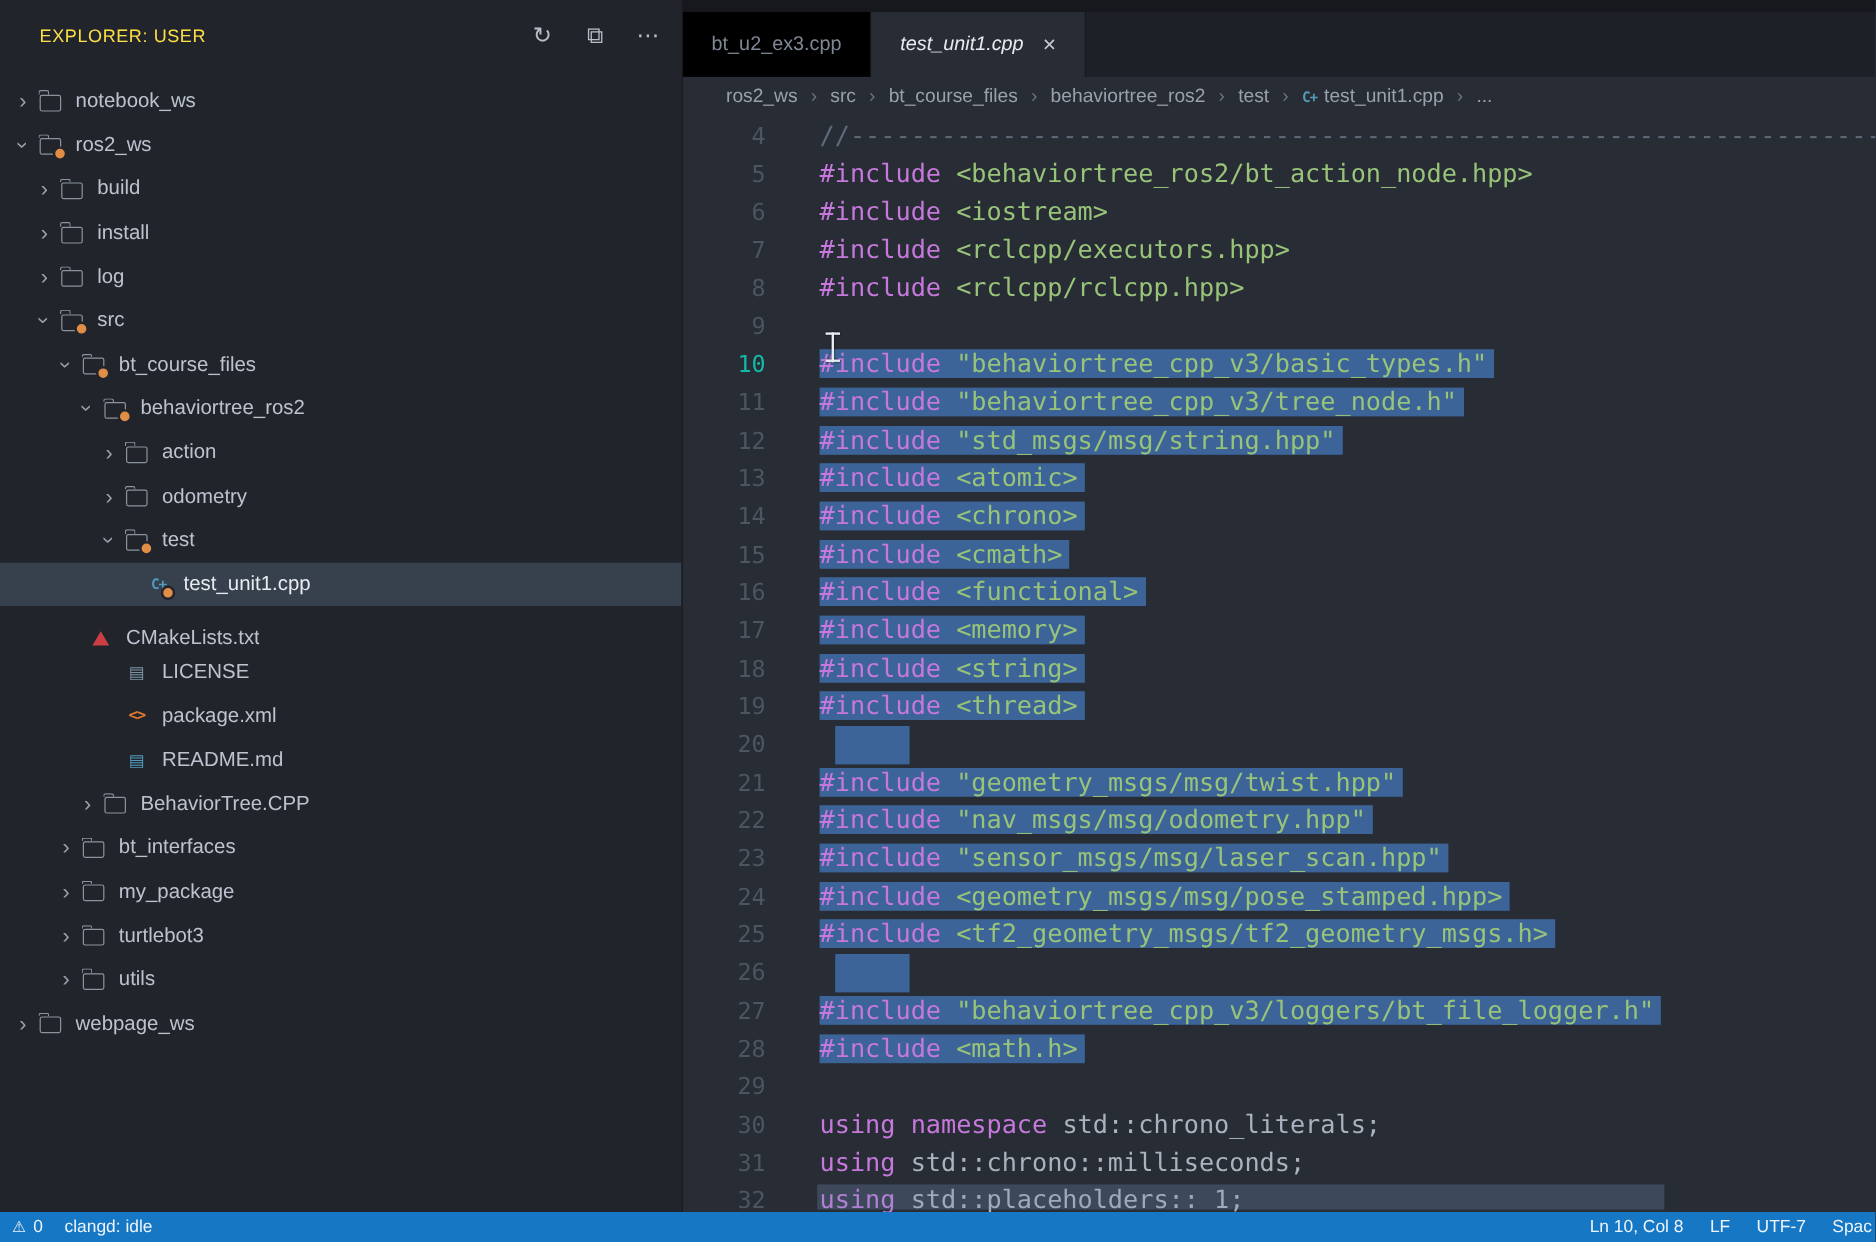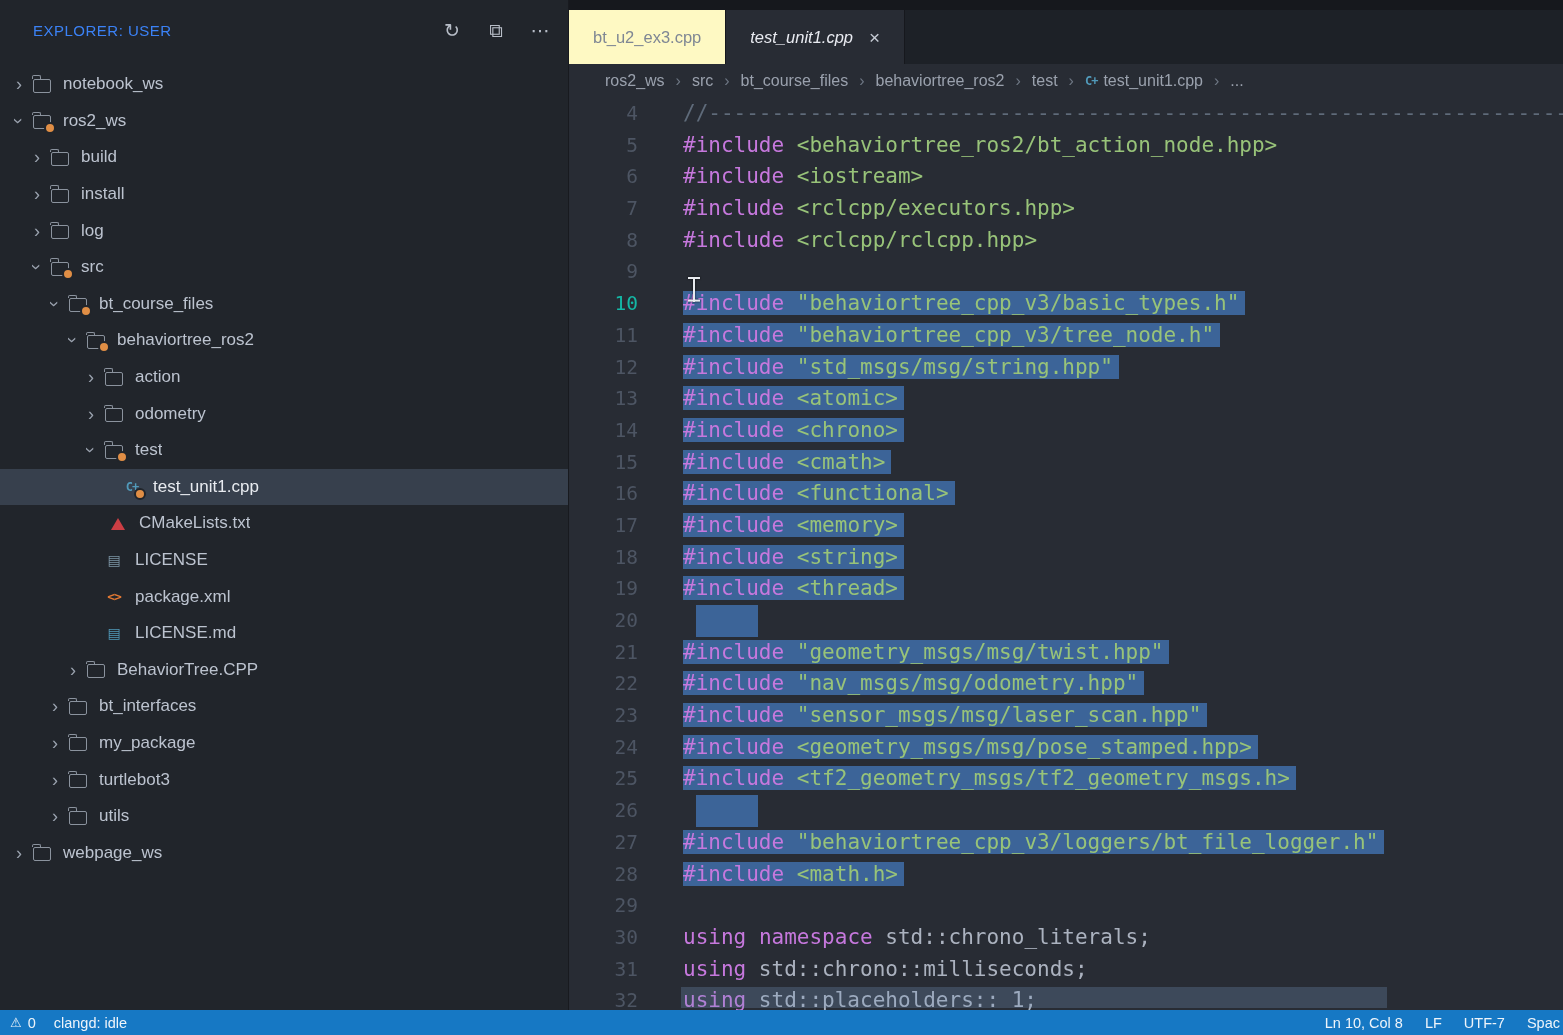--- a/index.html
+++ b/index.html
@@ -5,21 +5,21 @@
   html,body{margin:0;padding:0}
   body{
     width:1563px;height:1035px;overflow:hidden;position:relative;
     background:var(--editor-bg,#282c34);
     font-family:"Liberation Sans",sans-serif;
     -webkit-font-smoothing:antialiased;
   }
   
   .sidebar{position:absolute;left:0;top:0;width:568px;bottom:25px;background:var(--sidebar-bg,#21252b);overflow:hidden}
   .sidebar-header{display:flex;align-items:center;height:60px;padding:0 18px 0 33px;box-sizing:border-box}
-  .sidebar-title{color:#3b82f6;font-size:15px;letter-spacing:.5px;flex:1;white-space:nowrap}
+  .sidebar-title{color:#fde047;font-size:15px;letter-spacing:.5px;flex:1;white-space:nowrap}
   .sidebar-actions{display:flex;gap:24px;color:#b8bec8}
   .action-icon{font-size:19px;line-height:1;cursor:pointer;width:20px;text-align:center}
   .tree{position:absolute;top:66px;left:0;right:0}
   .tree-row{display:flex;align-items:center;height:36.6px;color:#bcc3cf;font-size:17px;cursor:pointer;box-sizing:border-box;white-space:nowrap}
   .tree-row.selected{background:#37404d;color:#e8ebf0}
   .twisty{width:22px;flex:none;display:inline-flex;justify-content:center;color:#9aa2ae;font-size:18px;line-height:1}
   .twisty.down{transform:rotate(90deg)}
   .fileicon{width:24px;flex:none;margin-right:9px;display:inline-flex;justify-content:center;align-items:center;position:relative;height:22px}
   .folder-shape{width:16px;height:12px;border:1.6px solid #8b939e;border-radius:2px;position:relative;margin-top:3px}
   .folder-shape::before{content:"";position:absolute;top:-4.4px;left:-1.6px;width:7px;height:2.4px;border:1.6px solid #8b939e;border-bottom:none;border-radius:2px 2px 0 0}
@@ -28,21 +28,21 @@
   .cmake-shape{width:0;height:0;border-left:7px solid transparent;border-right:7px solid transparent;border-bottom:12px solid var(--cmake-icon-red,#cc3e44);margin-top:2px}
   .gen-glyph{font-size:14px;line-height:1}
   .gen-glyph.license{color:#7c95a5}
   .gen-glyph.md{color:#519aba}
   .gen-glyph.xml{color:var(--xml-icon-orange,#e37933);font-family:"DejaVu Sans Mono",monospace;font-weight:bold;font-size:13px;letter-spacing:-1px}
   .tree-label{overflow:hidden}
   
   .editor-region{position:absolute;left:568px;right:0;top:0;bottom:25px;background:var(--editor-bg,#282c34);border-left:1px solid #181a1f;overflow:hidden}
   .titlebar-strip{height:10px;background:#16181d}
   .tabbar{display:flex;height:54px;background:#1d2127;align-items:stretch}
-  .tab{display:flex;align-items:center;padding:0 24px;font-size:16.5px;color:#7f8794;background:#fef9c3;border-right:1px solid #16181d;gap:16px;cursor:pointer;white-space:nowrap}
+  .tab{display:flex;align-items:center;padding:0 24px;font-size:16.5px;color:#7f8794;background:#000000;border-right:1px solid #16181d;gap:16px;cursor:pointer;white-space:nowrap}
   .tab.active{background:var(--editor-bg,#282c34);color:#e9ebf1;font-style:italic}
   .tab-close{font-style:normal;font-size:19px;color:#c5cad3;line-height:1}
   .breadcrumbs{display:flex;align-items:center;height:34px;padding-left:36px;font-size:16px;color:#9aa1ad;gap:11px;white-space:nowrap}
   .bc-item{cursor:pointer;display:flex;align-items:center;gap:6px}
   .bc-sep{color:#6d7683;font-size:16px}
   .bc-cpp-icon{color:var(--cpp-icon-blue,#519aba);font-family:"DejaVu Sans Mono",monospace;font-weight:bold;font-size:12px;letter-spacing:-1px}
   
   .code{position:absolute;top:98px;left:0;right:0;bottom:0;overflow:hidden;font-family:"DejaVu Sans Mono",monospace;font-size:21px;line-height:31.7px;white-space:pre}
   .code-line{height:31.7px;display:flex;align-items:flex-start}
   .ln{width:69px;flex:none;text-align:right;color:#4d5563;font-size:19.5px;cursor:pointer}
@@ -162,21 +162,21 @@
         <span class="tree-label">test</span>
       </div>
       <div class="tree-row selected" style="padding-left: 98px;">
         <span class="twisty"></span>
         <span class="fileicon">
           <span class="cpp-glyph">C+</span>
           <span class="badge-dot"></span>
         </span>
         <span class="tree-label">test_unit1.cpp</span>
       </div>
-      <div class="tree-row" style="padding-left: 84px;">
+      <div class="tree-row" style="padding-left: 50px; align-items: flex-end;">
         <span class="twisty"></span>
         <span class="fileicon">
           <span class="cmake-shape"></span>
         </span>
         <span class="tree-label">CMakeLists.txt</span>
       </div>
       <div class="tree-row" style="padding-left: 80px;">
         <span class="twisty"></span>
         <span class="fileicon">
           <span class="gen-glyph license">▤</span>
@@ -188,21 +188,21 @@
         <span class="fileicon">
           <span class="gen-glyph xml">&lt;&gt;</span>
         </span>
         <span class="tree-label">package.xml</span>
       </div>
       <div class="tree-row" style="padding-left: 80px;">
         <span class="twisty"></span>
         <span class="fileicon">
           <span class="gen-glyph md">▤</span>
         </span>
-        <span class="tree-label">LICENSE.md</span>
+        <span class="tree-label">README.md</span>
       </div>
       <div class="tree-row" style="padding-left: 62px;">
         <span class="twisty">›</span>
         <span class="fileicon">
           <span class="folder-shape"></span>
         </span>
         <span class="tree-label">BehaviorTree.CPP</span>
       </div>
       <div class="tree-row" style="padding-left: 44px;">
         <span class="twisty">›</span>

